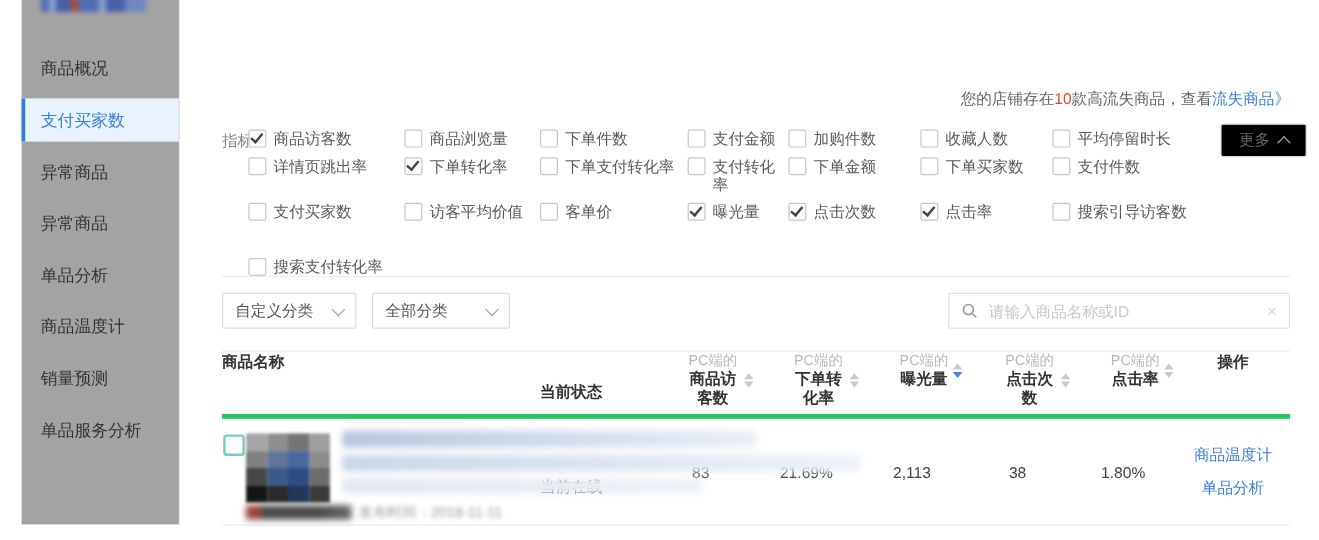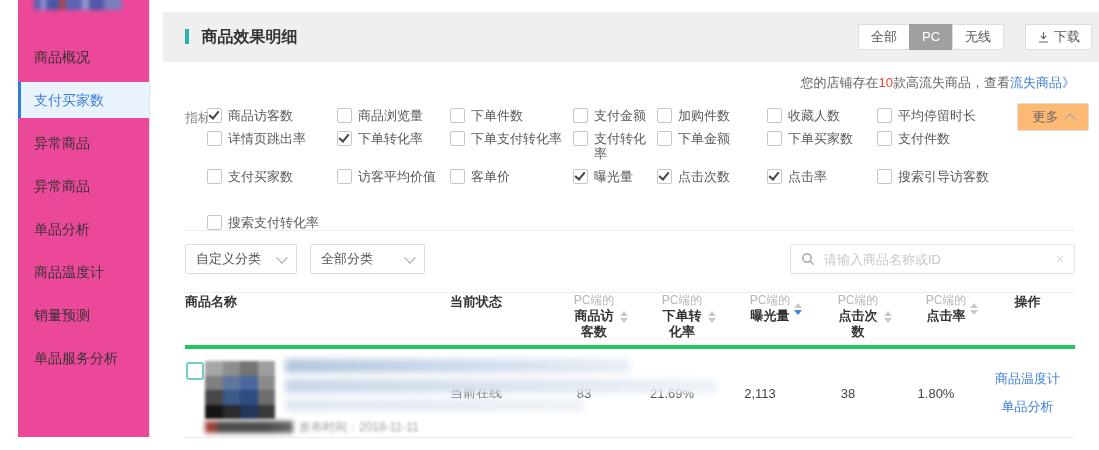--- a/index.html
+++ b/index.html
@@ -1,21 +1,21 @@
 <!DOCTYPE html>
 <html><head>
 <meta charset="utf-8">
 <style>
   html,body{margin:0;padding:0;background:#fff;}
   body{width:1099px;height:450px;overflow:hidden;position:relative;
        font-family:"Liberation Sans","DejaVu Sans",sans-serif;color:#333;}
 
   
   .sidebar{position:absolute;left:18px;top:0;width:131px;height:437px;
-           background:#ec4899;border-right:1px solid #e5e5e5;}
+           background:#a3a3a3;border-right:1px solid #e5e5e5;}
   .redacted-nav{position:absolute;left:16px;top:-3px;width:88px;height:13px;
     filter:blur(2.2px);border-radius:2px;opacity:.9;
     background:linear-gradient(90deg,#4a66b5 0 8%,#8aa0d6 8% 14%,#3c58a8 14% 29%,
       #b0442f 29% 35%,#4a66b5 35% 55%,#8aa0d6 55% 62%,#3c58a8 62% 80%,#6c84c4 80% 100%);}
   .side-list{position:absolute;top:39px;left:0;right:0;}
   .side-item{height:36px;line-height:36px;margin-bottom:7px;padding-left:16px;
              font-size:14px;color:#333;cursor:pointer;position:relative;}
   .side-item.active{background:#e9f3fd;color:#3d7fd9;}
   .side-item.active::before{content:"";position:absolute;left:0;top:0;bottom:0;
              width:3px;background:#2f7cd8;}
@@ -51,21 +51,21 @@
   .chk{display:flex;align-items:flex-start;gap:6px;font-size:13px;color:#5a5a5a;
        line-height:15px;cursor:pointer;}
   .box{width:13px;height:13px;border:1px solid #c6c6c6;border-radius:2px;background:#fff;
        position:relative;flex:0 0 13px;margin-top:0px;}
   .box.checked::after{content:"";position:absolute;left:3px;top:0px;width:4px;height:8px;
        border-right:2px solid #444;border-bottom:2px solid #444;transform:rotate(40deg);}
   .metrics-tail{position:relative;margin-left:22px;margin-top:8px;height:46px;}
   .tail-wrap{position:absolute;left:130px;top:0;width:134px;}
   .tail-last{position:absolute;left:0;top:23px;}
   .more-btn{position:absolute;right:0;top:3px;width:72px;height:28px;border:1px solid #ddd;
-       border-radius:2px;background:#fdba74;font-size:13px;color:#666;cursor:pointer;
+       border-radius:2px;background:#000000;font-size:13px;color:#666;cursor:pointer;
        display:flex;align-items:center;justify-content:center;gap:7px;font-family:Liberation Mono, monospace;}
   .chev{width:7px;height:7px;border-right:1px solid #9aa7b8;border-bottom:1px solid #9aa7b8;
        display:inline-block;}
   .chev.down{transform:rotate(45deg);margin-top:-3px;}
   .chev.up{transform:rotate(-135deg);margin-top:4px;}
 
   
   .divider{position:absolute;left:22px;right:24px;border-top:1px solid #ededed;}
   .d1{top:230px;}
   .filters{position:absolute;top:244px;left:22px;right:24px;height:32px;}
@@ -80,21 +80,21 @@
   .search input{border:none;outline:none;flex:1;font-size:13px;color:#333;
        font-family:inherit;background:transparent;}
   .search input::placeholder{color:#c8c8c8;}
   .clear{color:#d8d8d8;font-size:14px;cursor:pointer;line-height:1;}
 
   
   .table{position:absolute;top:292px;left:22px;right:24px;}
   .thead{display:flex;height:52px;align-items:flex-start;border-top:1px solid #ededed;
        border-bottom:4px solid #22c55e;}
   .col-name{flex:0 0 250px;}
-  .col-status{flex:0 0 105px;box-sizing:border-box;padding-left:15px;}
+  .col-status{flex:0 0 105px;box-sizing:border-box;padding-left:15px;margin-top:25px;}
   .col-metric{flex:1;}
   .col-action{flex:0 0 95px;}
   .th{font-size:13px;font-weight:bold;color:#333;}
   .thead .col-metric{display:flex;justify-content:center;align-items:center;}
   .thead .col-action{display:flex;justify-content:center;align-items:center;}
   .th-sort{display:flex;align-items:center;gap:4px;cursor:pointer;}
   .th-text{text-align:center;margin-left:32px;}
   .th-prefix{font-size:12px;color:#b8b8b8;font-weight:normal;line-height:15px;}
   .th-label{font-size:13px;color:#333;font-weight:bold;line-height:16px;}
   .th-arrows{display:flex;flex-direction:column;align-items:center;}
@@ -148,37 +148,20 @@
       <div class="side-item">异常商品</div>
       <div class="side-item">异常商品</div>
       <div class="side-item">单品分析</div>
       <div class="side-item">商品温度计</div>
       <div class="side-item">销量预测</div>
       <div class="side-item">单品服务分析</div>
     </nav>
 </aside>
 
 <main class="main">
-  <div class="band">
-    <div class="title-wrap">
-      <span class="teal-bar"></span>
-      <span class="title-text">商品效果明细</span>
-    </div>
-    <div class="seg" id="segmented">
-        <button class="seg-btn">全部</button>
-        <button class="seg-btn active">PC</button>
-        <button class="seg-btn">无线</button>
-      </div>
-    <button class="download-btn">
-      <svg width="13" height="13" viewBox="0 0 13 13">
-        <path d="M6.5 1.2v6M3.8 4.8 6.5 7.6l2.7-2.8M2 11h9" fill="none" stroke="#666" stroke-width="1.2"></path>
-      </svg>
-      <span>下载</span>
-    </button>
-  </div>
 
   <div class="notice">
     <span>您的店铺存在</span><span class="red">10</span><span>款高流失商品，查看</span><a class="link">流失商品》</a>
   </div>
 
   <div class="metrics">
     <span class="metrics-label">指标：</span>
     <div class="metrics-grid" id="metrics-grid">
         <label class="chk">
           <span class="box checked"></span>

